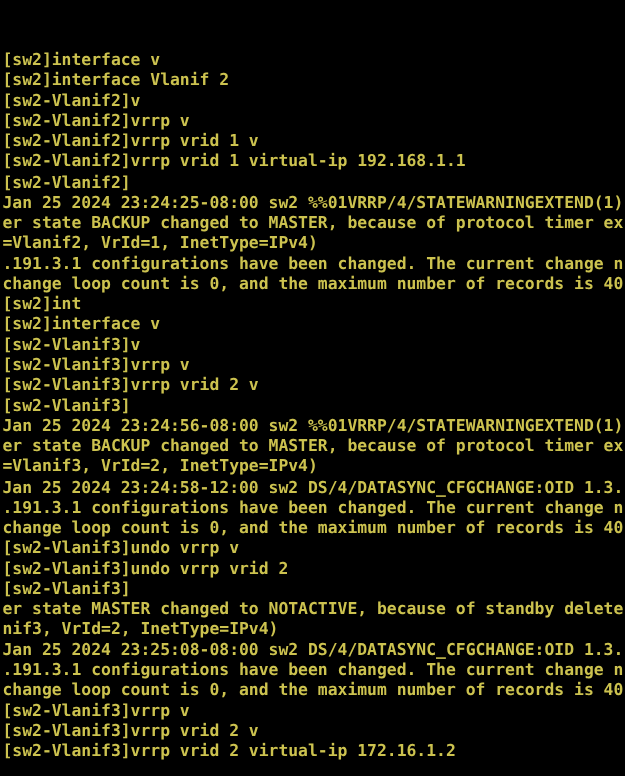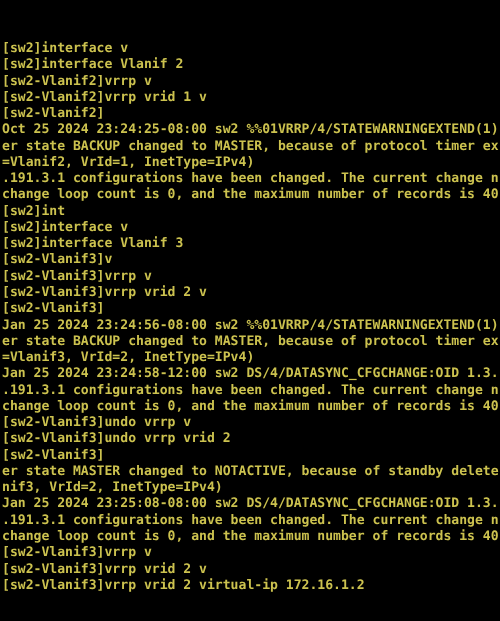--- a/index.html
+++ b/index.html
@@ -40,31 +40,32 @@
     letter-spacing: 0.3px;
   }
 </style>
 </head>
 <body>
 
 <div id="terminal">
   <div id="terminal-output">
       <div class="line">[sw2]interface v</div>
       <div class="line">[sw2]interface Vlanif 2</div>
+      <div class="line">[sw2-Vlanif2]v</div>
       <div class="line">[sw2-Vlanif2]vrrp v</div>
       <div class="line">[sw2-Vlanif2]vrrp vrid 1 v</div>
+      <div class="line">[sw2-Vlanif2]vrrp vrid 1 virtual-ip 192.168.1.1</div>
       <div class="line">[sw2-Vlanif2]</div>
-      <div class="line">Oct 25 2024 23:24:25-08:00 sw2 %%01VRRP/4/STATEWARNINGEXTEND(1)</div>
+      <div class="line">Jan 25 2024 23:24:25-08:00 sw2 %%01VRRP/4/STATEWARNINGEXTEND(1)</div>
       <div class="line">er state BACKUP changed to MASTER, because of protocol timer ex</div>
       <div class="line">=Vlanif2, VrId=1, InetType=IPv4)</div>
       <div class="line">.191.3.1 configurations have been changed. The current change n</div>
       <div class="line">change loop count is 0, and the maximum number of records is 40</div>
       <div class="line">[sw2]int</div>
       <div class="line">[sw2]interface v</div>
-      <div class="line">[sw2]interface Vlanif 3</div>
       <div class="line">[sw2-Vlanif3]v</div>
       <div class="line">[sw2-Vlanif3]vrrp v</div>
       <div class="line">[sw2-Vlanif3]vrrp vrid 2 v</div>
       <div class="line">[sw2-Vlanif3]</div>
       <div class="line">Jan 25 2024 23:24:56-08:00 sw2 %%01VRRP/4/STATEWARNINGEXTEND(1)</div>
       <div class="line">er state BACKUP changed to MASTER, because of protocol timer ex</div>
       <div class="line">=Vlanif3, VrId=2, InetType=IPv4)</div>
       <div class="line">Jan 25 2024 23:24:58-12:00 sw2 DS/4/DATASYNC_CFGCHANGE:OID 1.3.</div>
       <div class="line">.191.3.1 configurations have been changed. The current change n</div>
       <div class="line">change loop count is 0, and the maximum number of records is 40</div>

